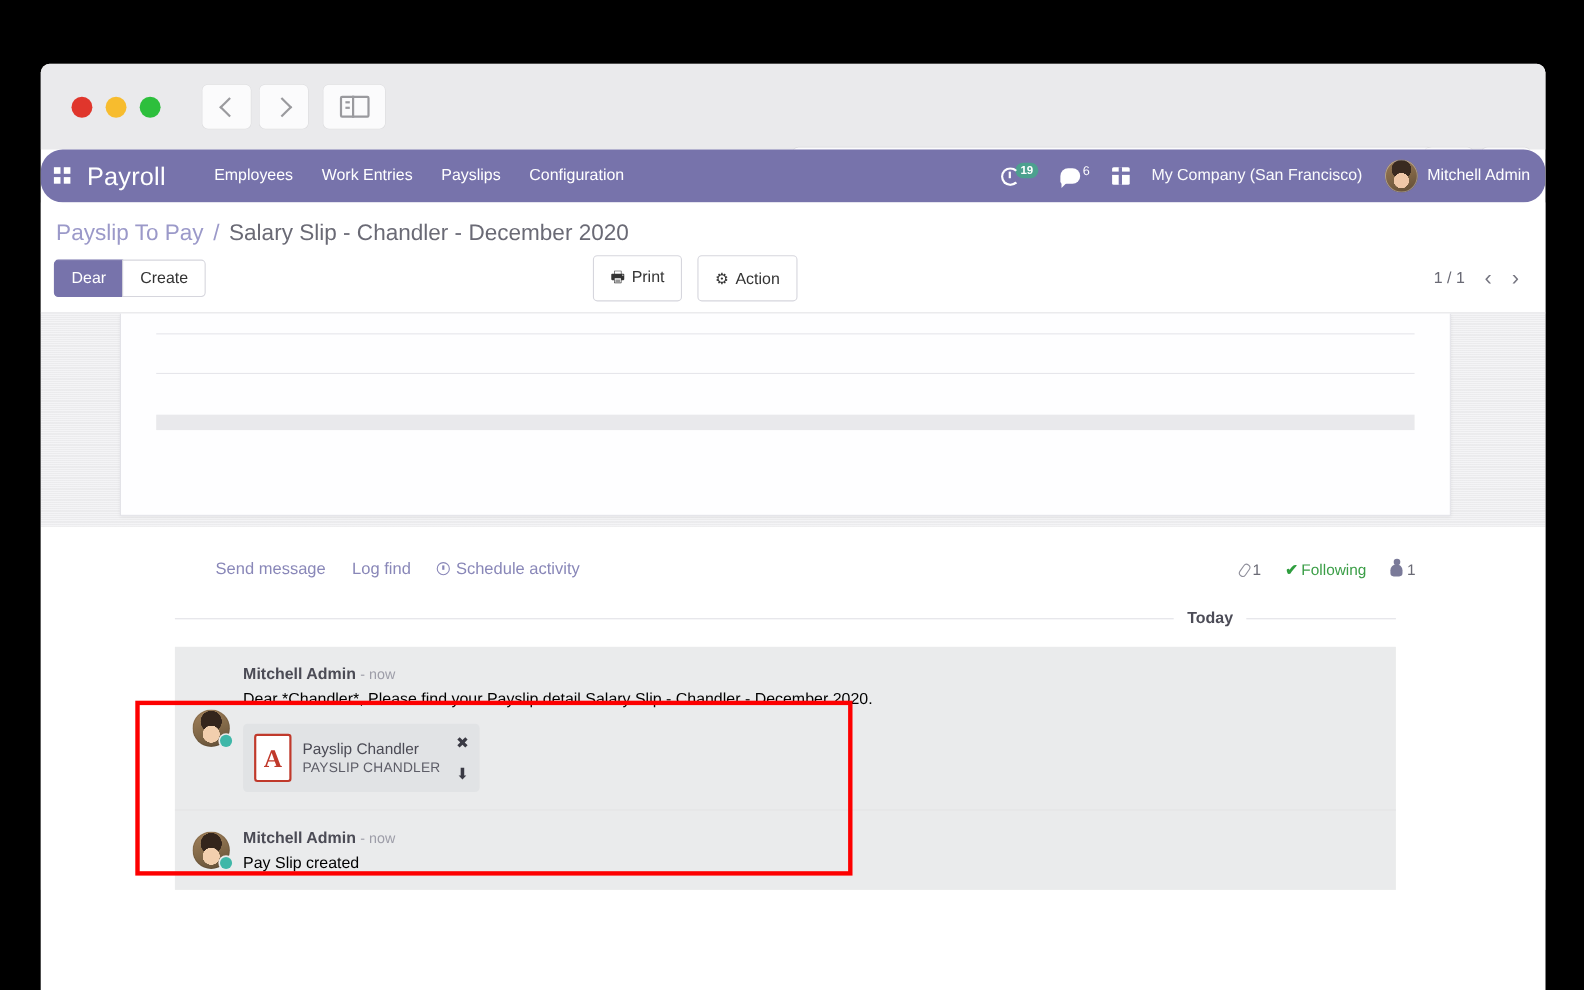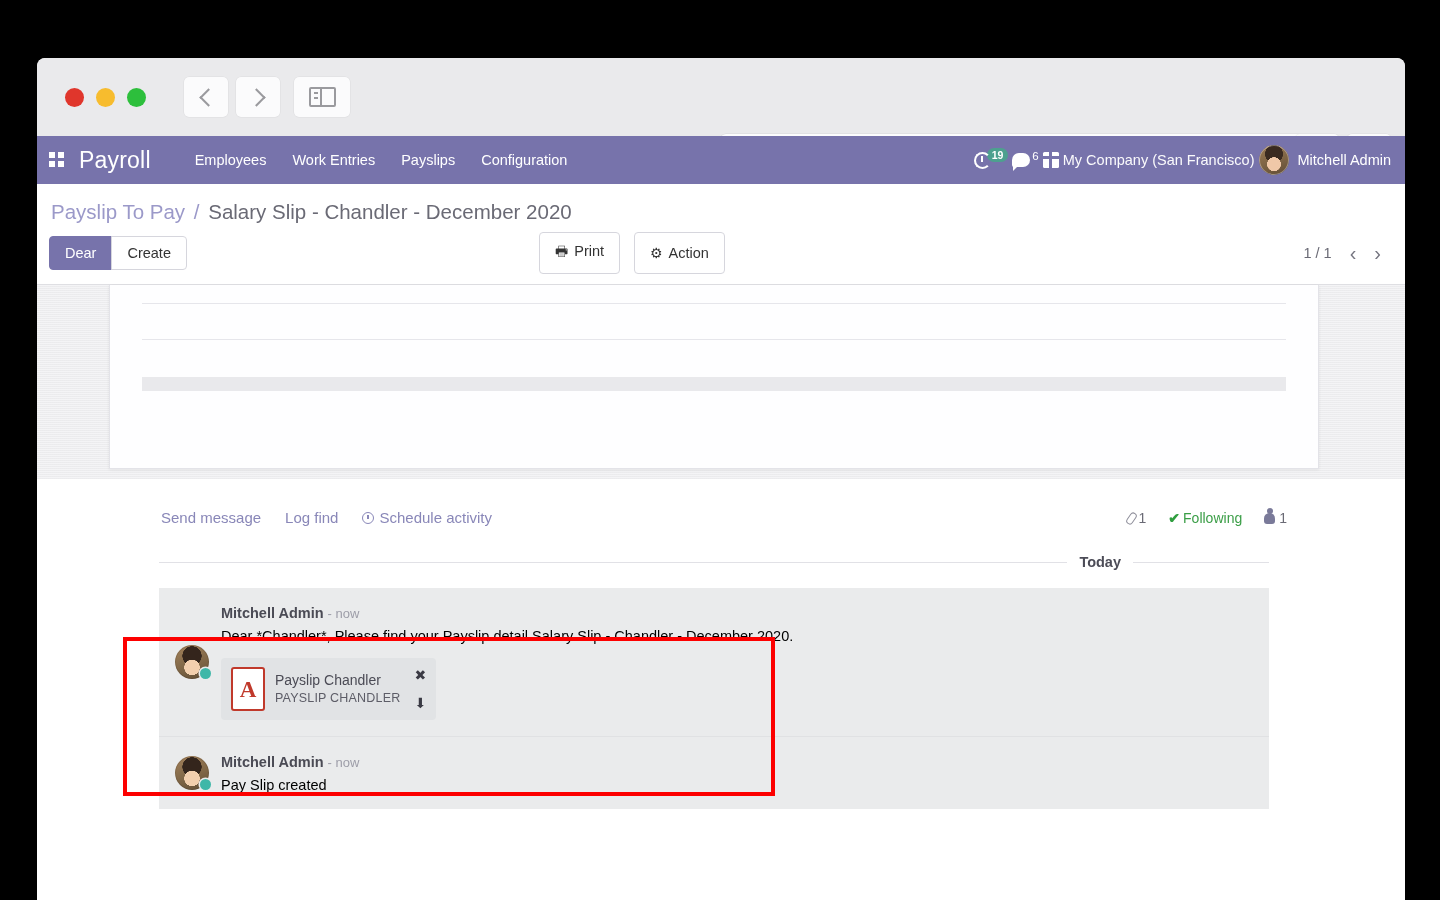--- a/index.html
+++ b/index.html
@@ -80,27 +80,28 @@
   .tabs-ico .s2 { position:absolute; left:0; bottom:0; width: 13px; height: 13px; border: 2px solid #9a9a9e; border-radius:2px; background:#fbfbfc; }
 
   
   .navbar {
     height: 48px;
     background: #7773ab;
     display: flex; align-items: center;
     padding: 0 14px 0 6px;
     color: #fff;
     position: relative;
+    border-radius: 20px;
   }
   .apps-ico { width: 16px; height: 16px; display:grid; grid-template-columns: 6px 6px; grid-template-rows: 6px 6px; gap: 3px; margin: 0 14px 0 6px; }
   .apps-ico i { background:#fff; display:block; }
   .brand { font-size: 23px; font-weight: 400; letter-spacing: .2px; margin-right: 44px; }
   .menu { display:flex; gap: 26px; font-size: 14.5px; }
   .menu span { cursor: pointer; }
-  .nav-right { margin-left: auto; display:flex; align-items:center; gap: 4px; font-size: 14.5px; }
+  .nav-right { margin-left: auto; display:flex; align-items:center; gap: 20px; font-size: 14.5px; }
   .nav-ico-wrap { position: relative; display:flex; align-items:center; }
   .clock-ico { width: 17px; height: 17px; border: 2px solid #fff; border-radius: 50%; position: relative; border-right-color: transparent; }
   .clock-ico:after { content:""; position:absolute; left: 5.5px; top: 2px; width: 2px; height: 6px; background:#fff; }
   .badge-green {
     background:#4da08f; color:#fff; font-size: 10.5px;
     border-radius: 9px; padding: 1px 5px; margin-left: -4px; margin-top: -10px;
     font-weight: 600;
   }
   .chat-ico { width: 18px; height: 14px; background: #fff; border-radius: 7px 7px 7px 2px; position: relative; }
   .chat-ico:after { content:""; position:absolute; left:1px; bottom:-4px; border-left: 5px solid #fff; border-bottom: 5px solid transparent; }
@@ -160,21 +161,21 @@
     border-top: none;
     box-shadow: 0 1px 3px rgba(0,0,0,.07);
   }
   .sheet .rule { position:absolute; left: 32px; right: 32px; height: 1px; background: #e6e6eb; }
   .sheet .rule.r1 { top: 18px; }
   .sheet .rule.r2 { top: 54px; }
   .sheet .graybar { position:absolute; left: 32px; right: 32px; top: 92px; height: 14px; background: #e9e9ec; }
 
   
   .chatter { background:#fff; padding: 0 0 0 0; position: relative; }
-  .chatter-top { display:flex; align-items:center; padding: 30px 0 0 0; position: relative; }
+  .chatter-top { display:flex; align-items:center; padding: 30px 0 0 0; position: relative; margin-left: 35px; }
   .chatter-actions { display:flex; gap: 24px; margin-left: 124px; font-size: 15px; color: #8987b8; }
   .chatter-actions span { cursor: pointer; }
   .clock-sm { display:inline-block; width: 12px; height:12px; border: 1.6px solid #8987b8; border-radius:50%; position:relative; margin-right: 5px; vertical-align: -1px; }
   .clock-sm:after { content:""; position:absolute; left: 4px; top: 1.6px; width: 1.6px; height: 4.4px; background:#8987b8; }
   .chatter-meta { position:absolute; right: 118px; display:flex; align-items:center; gap: 22px; font-size: 14px; color:#6a6a75; }
   .clip { transform: rotate(35deg); display:inline-block; width: 7px; height: 13px; border: 1.6px solid #8e8e9a; border-radius: 5px; margin-right: 4px; vertical-align:-2px; }
   .following { color: #3b9e47; }
   .check { color:#2f9e3f; font-weight: 700; margin-right: 3px; }
   .person { display:inline-block; width: 11px; height: 11px; background:#7a7a99; border-radius: 50% 50% 3px 3px; position:relative; margin-right: 4px; vertical-align:-1px; }
   .person:before { content:""; position:absolute; left: 2.5px; top:-5px; width: 6px; height: 6px; border-radius:50%; background:#7a7a99; }

